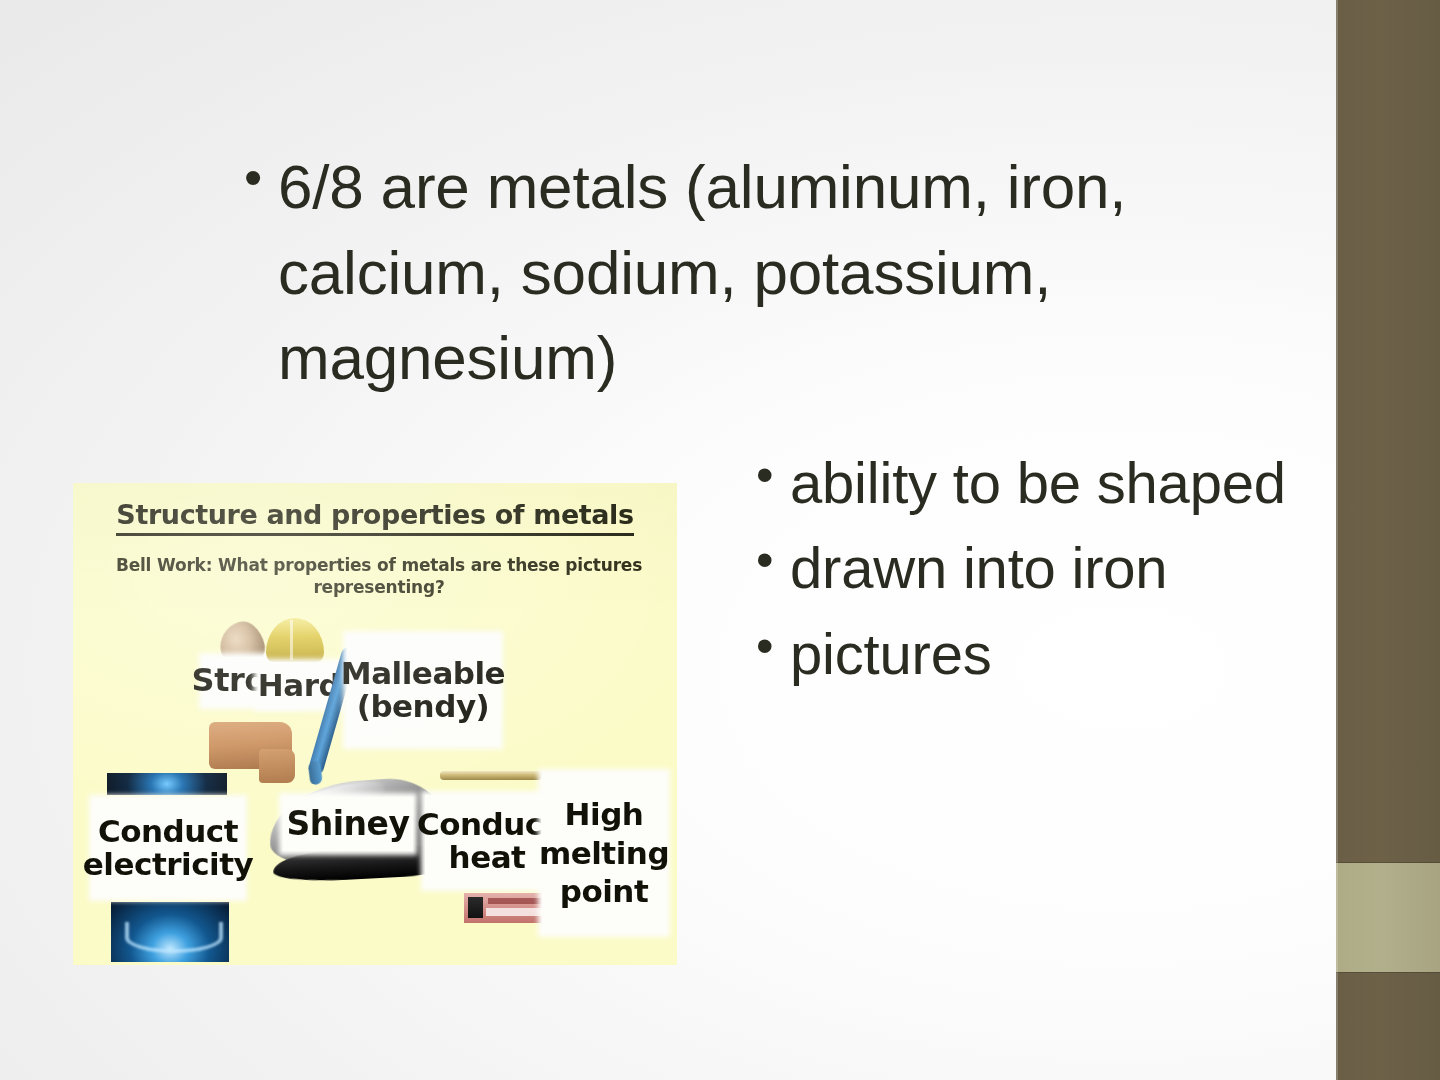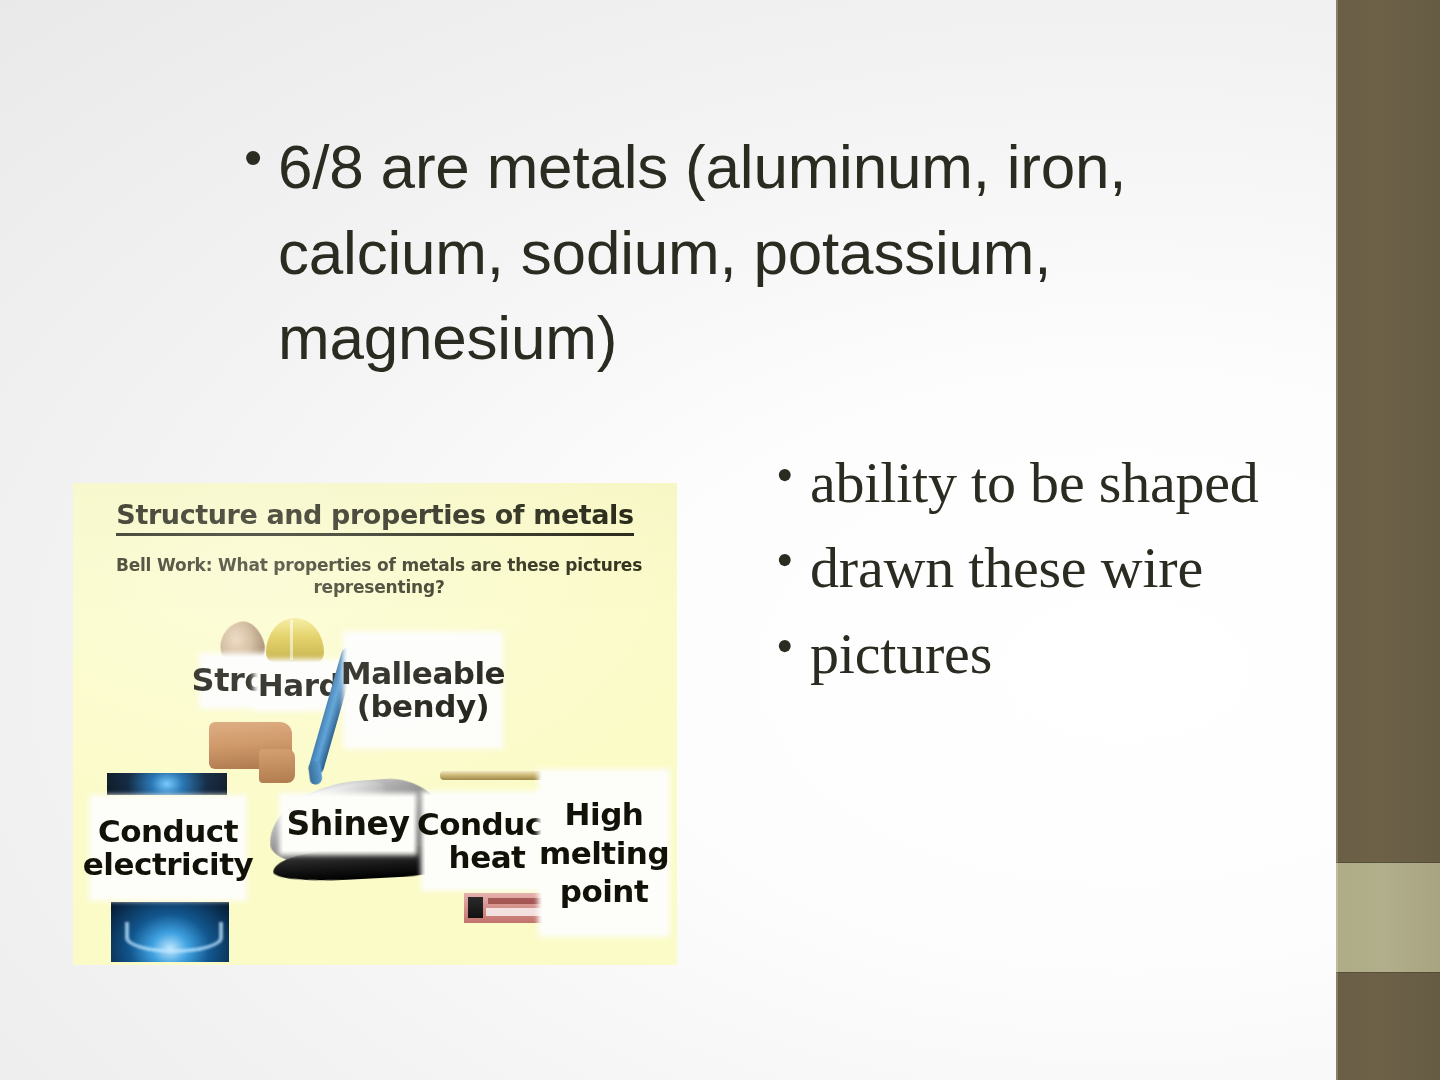--- a/index.html
+++ b/index.html
@@ -32,25 +32,25 @@
   }
   .edge-bar-seam {
     position:absolute;
     left:1336px; top:0; width:2px; height:1080px;
     background:rgba(255,255,255,.20);
   }
 
   
   .title-block {
     position:absolute;
-    left:236px; top:124px; width:1036px;
+    left:236px; top:144px; width:1036px;
   }
   .main-bullets {
     position:absolute;
-    left:768px; top:440px; width:560px;font-family:Liberation Serif, serif;
+    left:748px; top:440px; width:560px;
   }
 
   ul.b {
     list-style:none;
   }
   ul.b > li {
     position:relative;
     color:#2b2c21;
     padding-left:42px;
     letter-spacing:-0.2px;
@@ -313,21 +313,21 @@
 
   <div class="title-block">
     <ul class="b">
       <li>6/8 are metals (aluminum, iron, calcium, sodium, potassium, magnesium)</li>
     </ul>
   </div>
 
   <div class="main-bullets">
     <ul class="b">
       <li>ability to be shaped</li>
-      <li>drawn these wire</li>
+      <li>drawn into iron</li>
       <li>pictures</li>
     </ul>
   </div>
 
   <div id="worksheet">
 
     <div class="ws-title">
       <span>Structure and properties of metals</span>
     </div>
 

